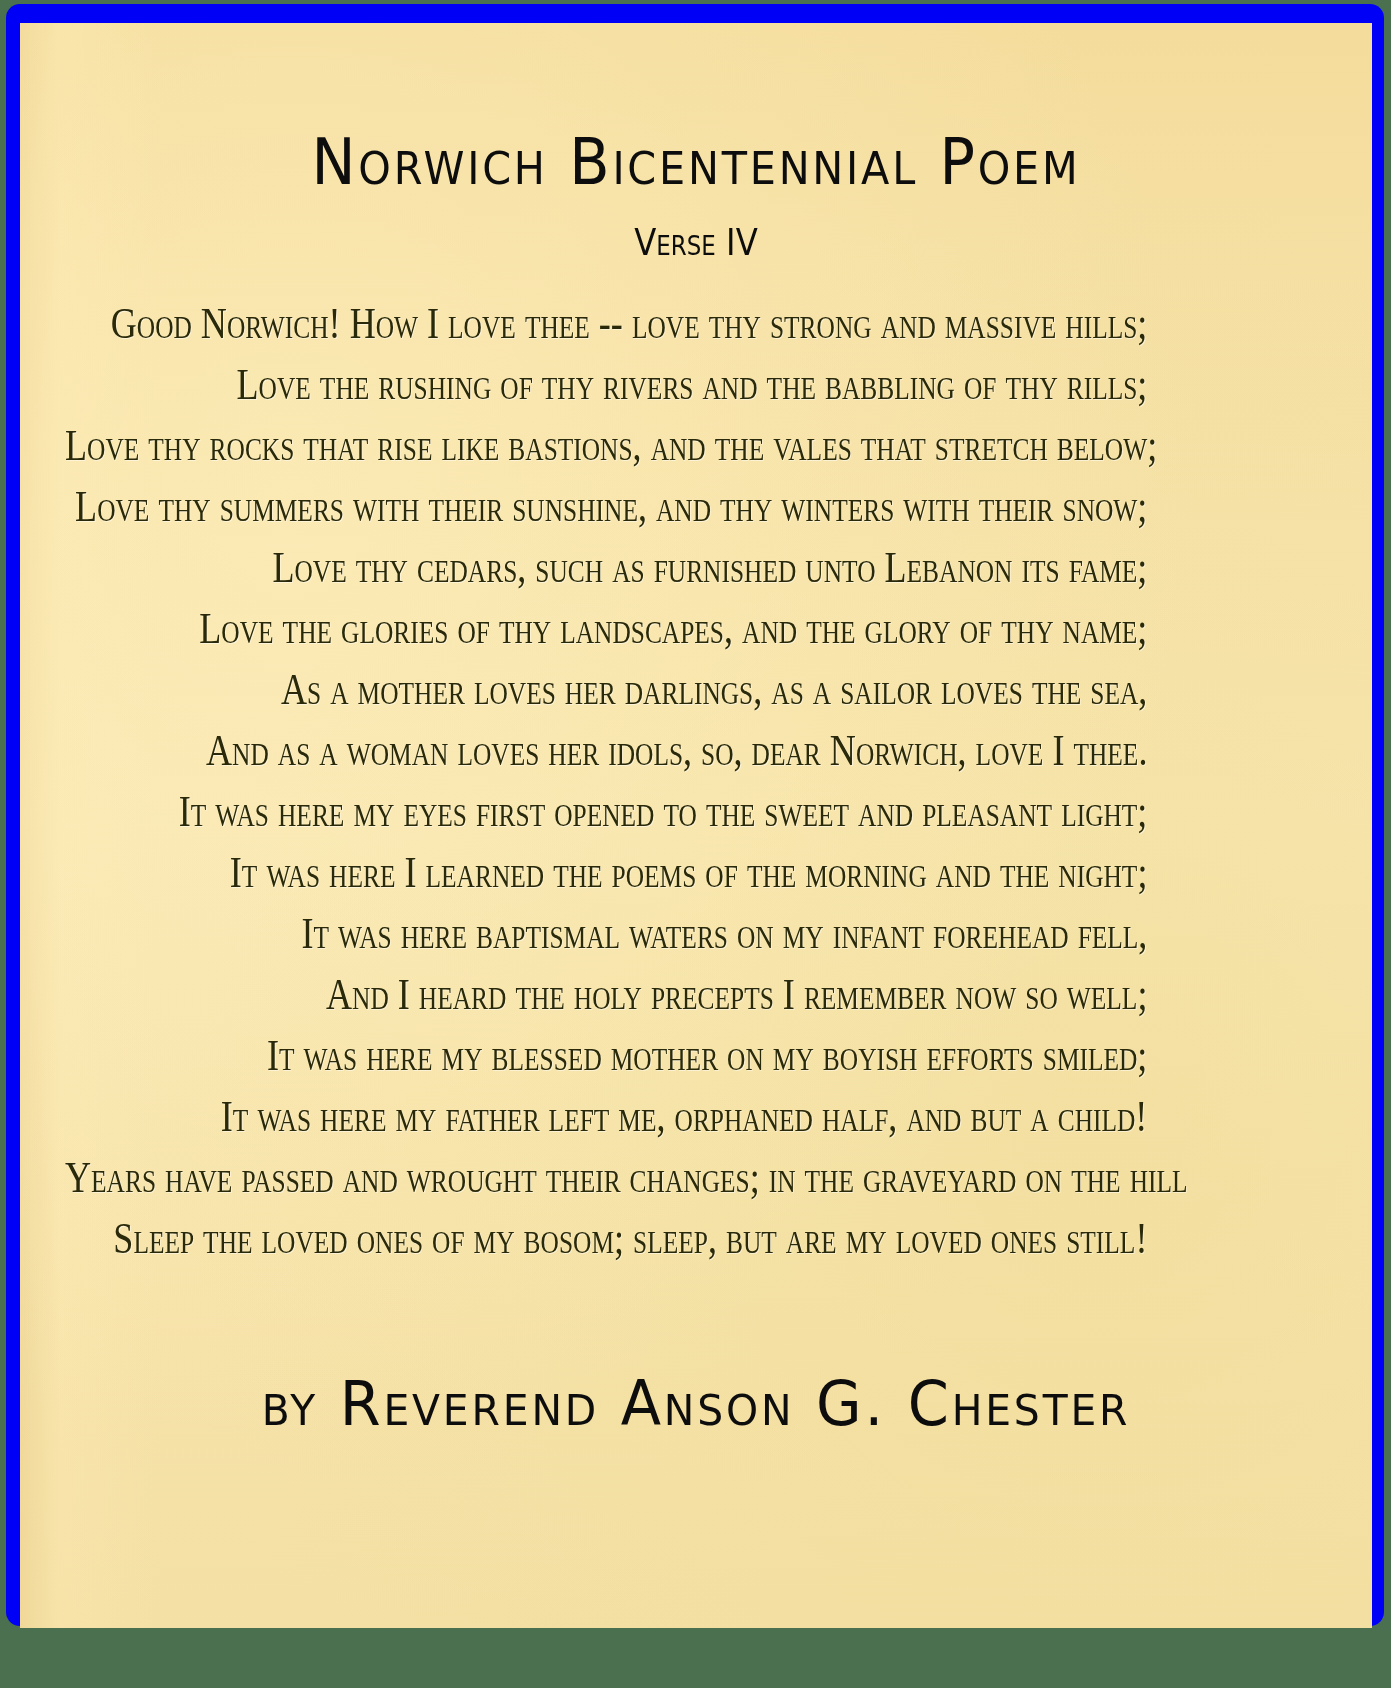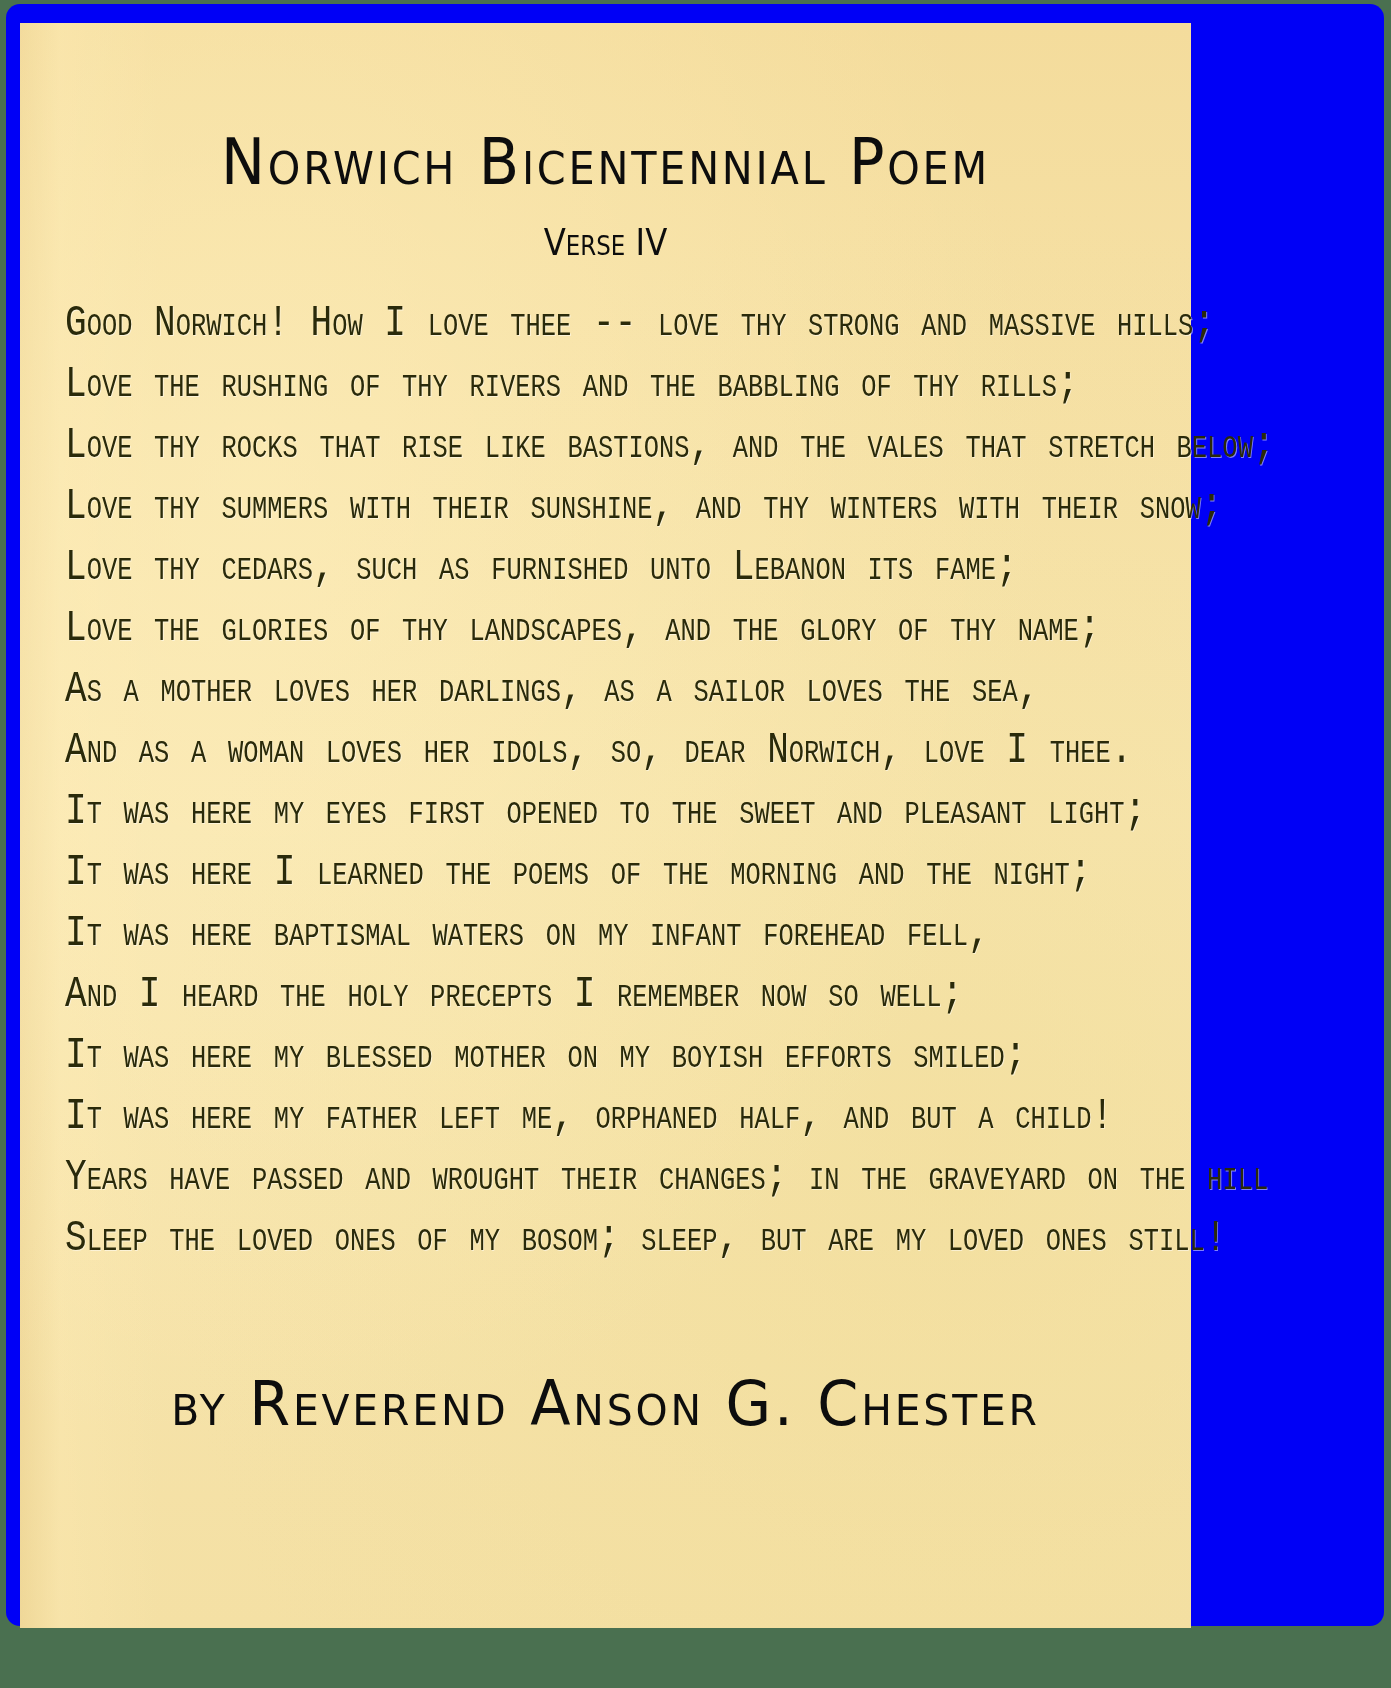--- a/index.html
+++ b/index.html
@@ -6,44 +6,45 @@
   body {
     width:1391px; height:1688px; overflow:hidden;
     background:#4a7050;
     position:relative;
   }
   .frame {
     position:absolute; left:6px; top:4px; width:1378px; height:1622px;
     background:#0000f6; border-radius:14px;
   }
   .paper {
-    position:absolute; left:20px; top:23px; width:1171px; height:1605px;
+    position:absolute; left:20px; top:23px; width:1352px; height:1605px;
     background:#f5dd9e;
     background-image:
       radial-gradient(ellipse at 20% 30%, rgba(255,240,190,0.55), rgba(255,240,190,0) 60%),
       radial-gradient(ellipse at 80% 70%, rgba(240,220,150,0.5), rgba(240,220,150,0) 60%),
       linear-gradient(90deg, rgba(230,200,130,0.35) 0px, rgba(255,235,180,0.3) 40px, rgba(245,220,160,0) 140px),
       linear-gradient(180deg, #f4dc9c, #f8e6b0 50%, #f4e0a4);
   }
   .title {
     position:absolute; left:0; width:100%; top:107px; text-align:center;
     font-family:"DejaVu Sans", sans-serif; font-variant:small-caps;
     font-size:64px; letter-spacing:3px; color:#0d0d0d; line-height:1;
     transform:scaleX(0.92);
   }
   .subtitle {
     position:absolute; left:0; width:100%; top:200px; text-align:center;
     font-family:"DejaVu Sans", sans-serif; font-variant:small-caps;
     font-size:38px; color:#0d0d0d; line-height:1; transform:scaleX(0.85);
   }
   .poem {
     position:absolute; left:45px; top:270px; width:1320px;
-    font-family:Liberation Mono, monospace; font-variant:small-caps;
+    font-family:Liberation Serif, serif; font-variant:small-caps;
     color:#2a2a0a; font-size:44px; line-height:61px;
     text-shadow:1px 1px 0 rgba(255,255,255,0.5);
+    text-align:right;
   }
   .stanza { margin:0; }
   .stanza + .stanza { }
   .line {
     display:block; white-space:nowrap;
     transform-origin:left center; transform:scaleX(0.82);
   }
   .author {
     position:absolute; left:0; width:100%; top:1350px; text-align:center;
     font-family:"DejaVu Sans", sans-serif; font-variant:small-caps;

